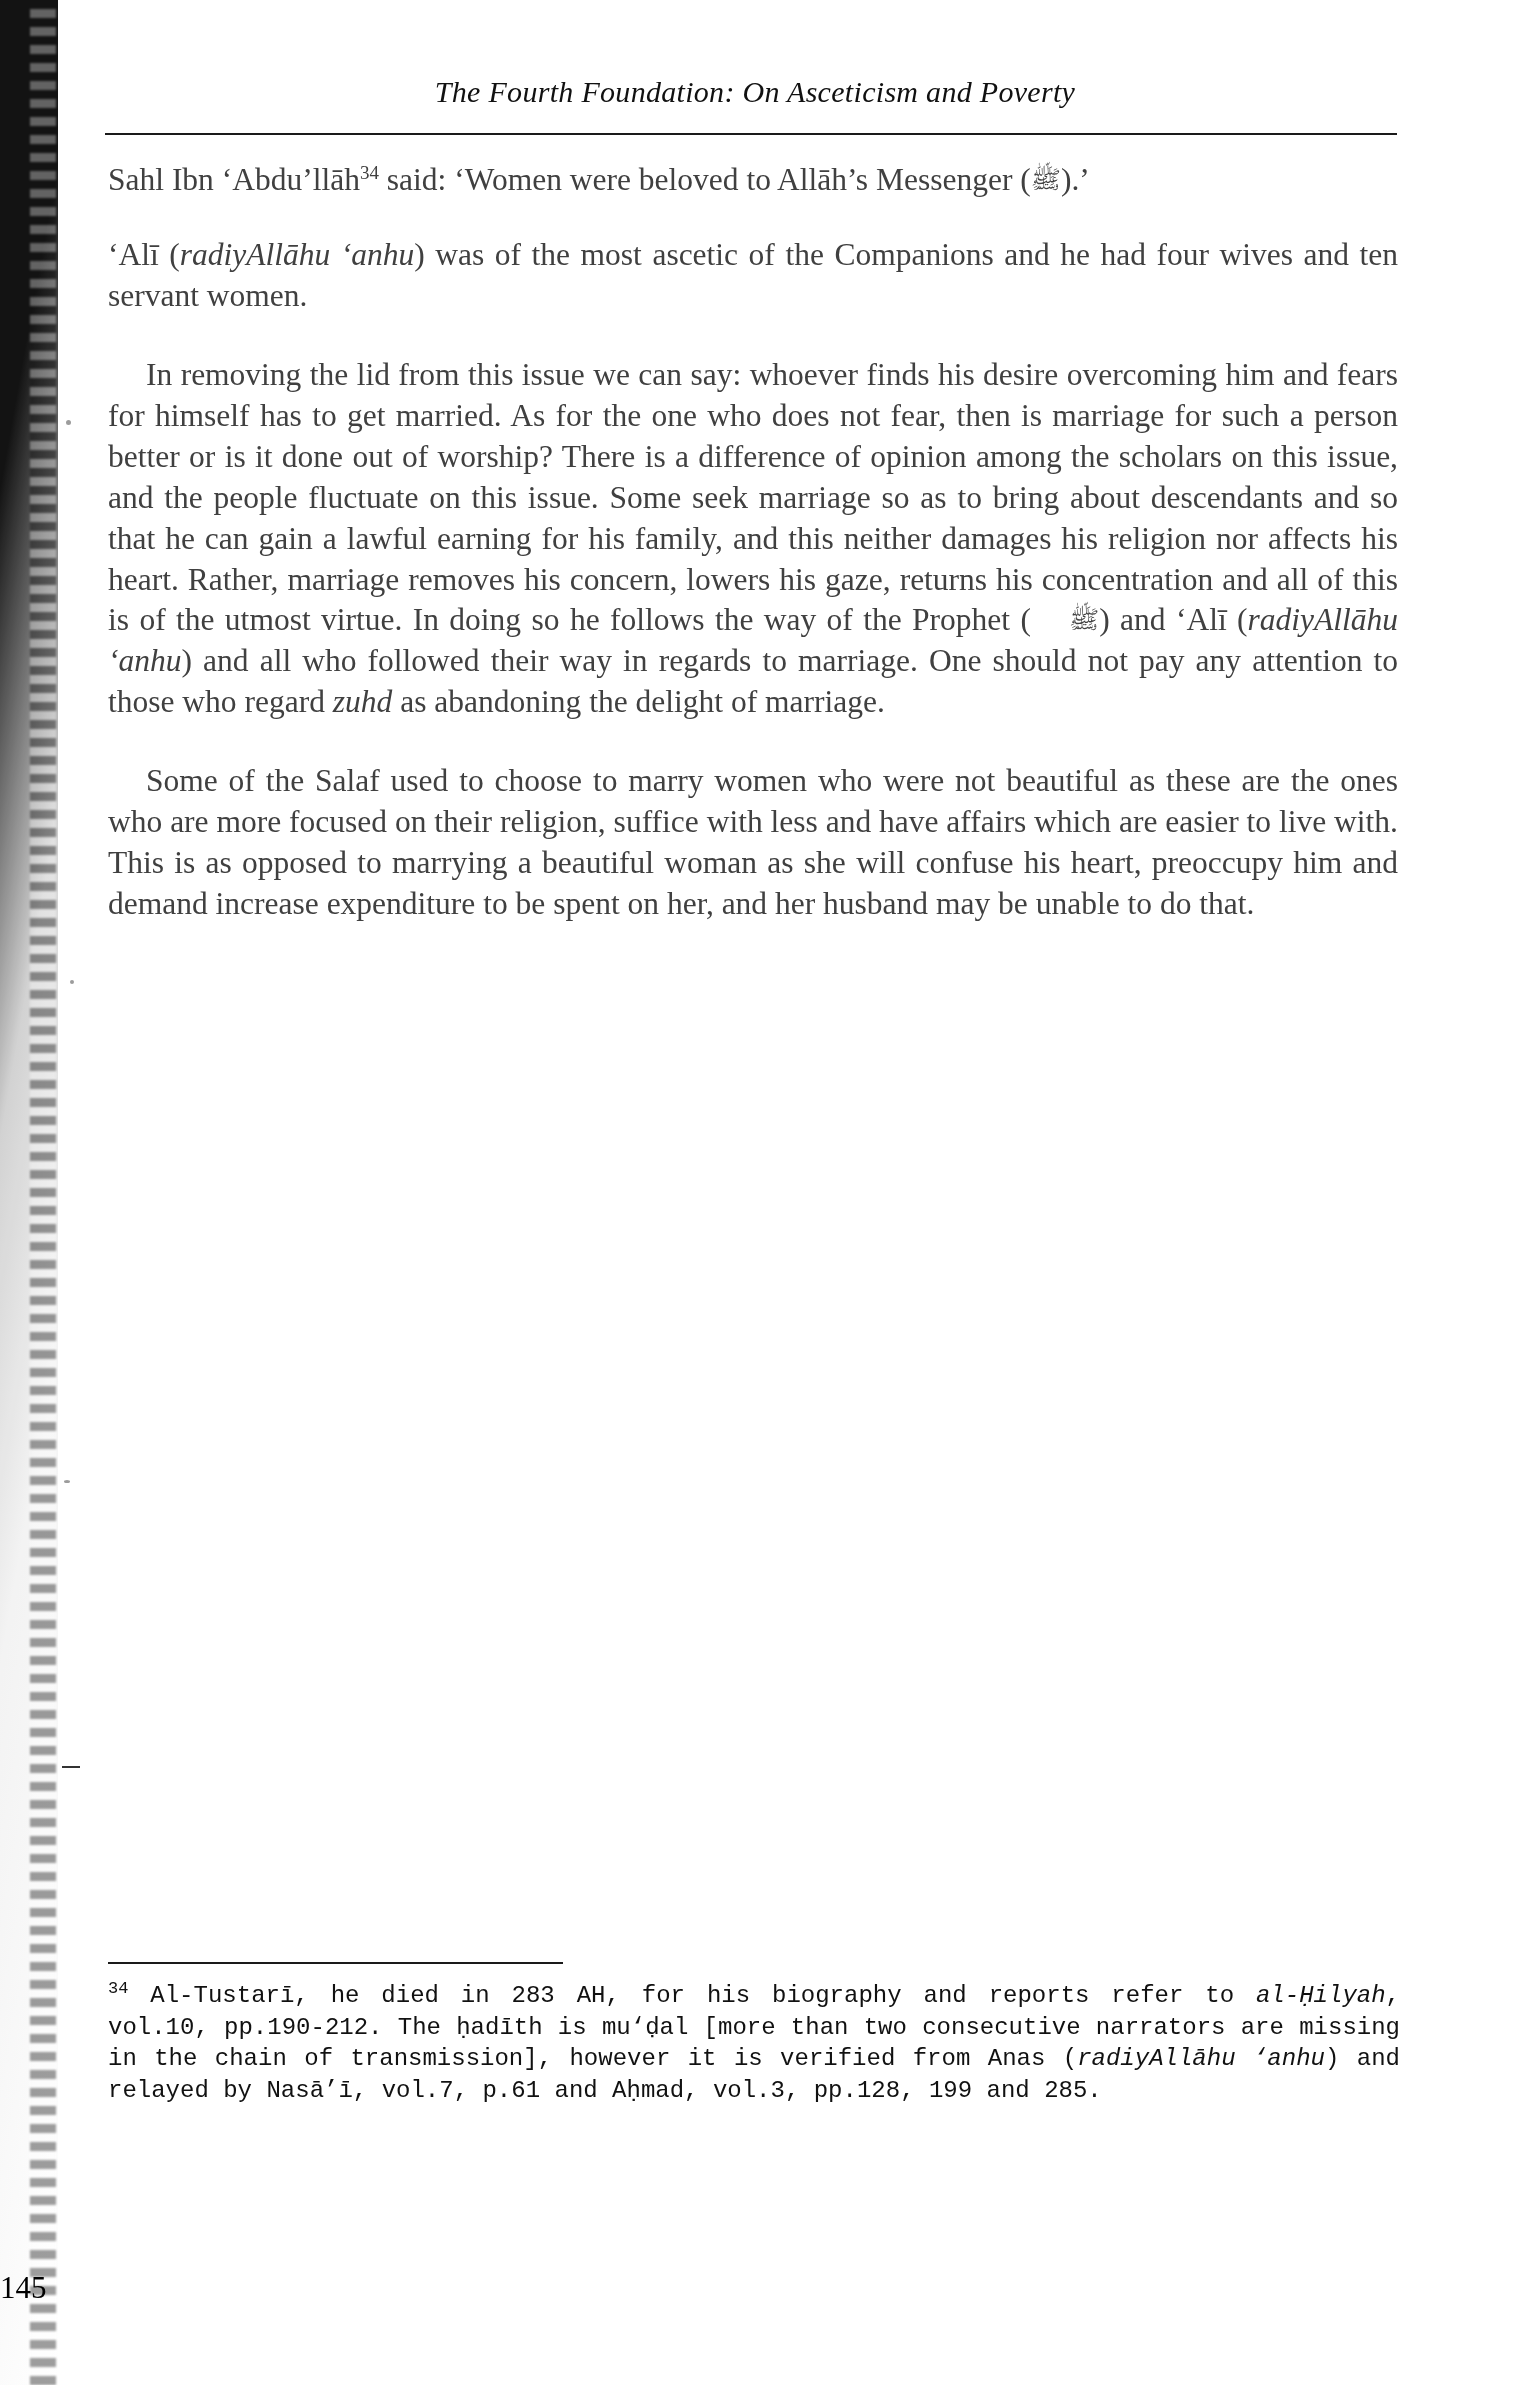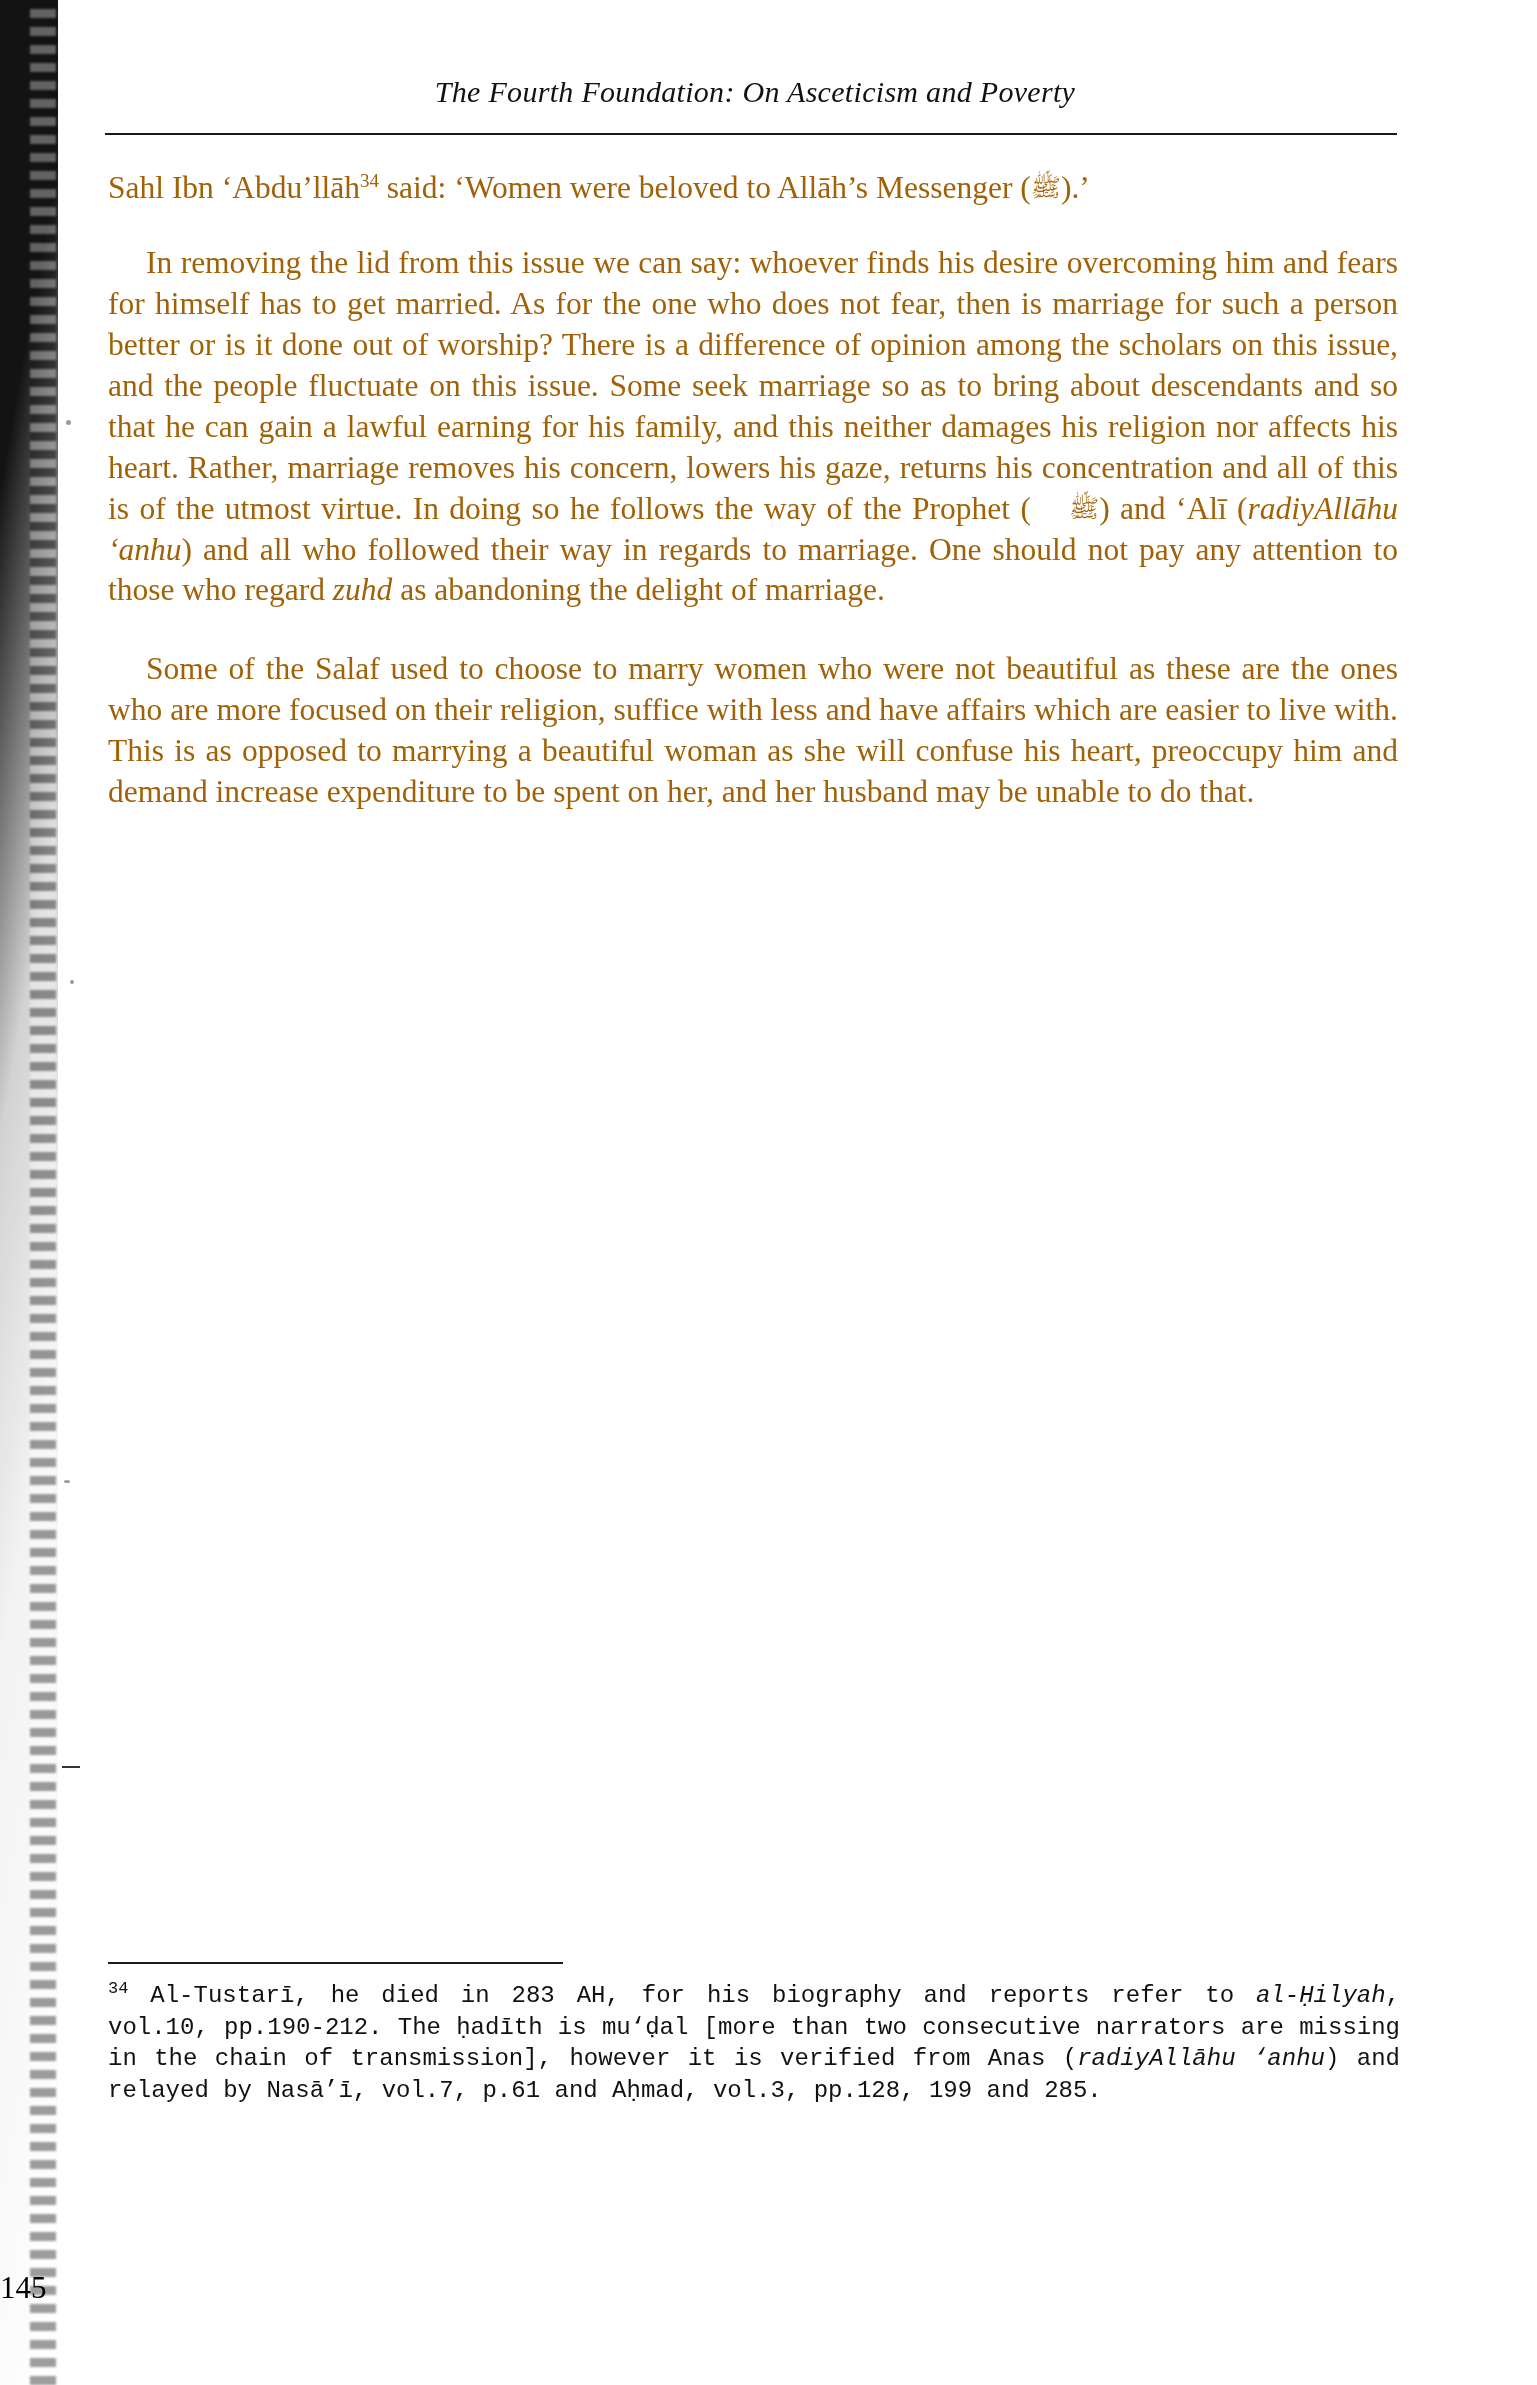--- a/index.html
+++ b/index.html
@@ -77,27 +77,27 @@
     height: 2px;
     background: #1a1a1a;
   }
   .body-col {
     position: absolute;
     top: 160px;
     left: 108px;
     width: 1290px;
   }
   p.para {
-    margin: 8px 0 38px 0;
+    margin: 0 0 38px 0;
     font-size: 31.5px;
     line-height: 1.30;
     text-align: justify;
     text-justify: inter-word;
     font-family: "Liberation Serif", serif;
-    color: #a16207;
+    color: #404040;
   }
   p.para.indent {
     text-indent: 38px;
   }
   p.para.tight {
     margin-bottom: 34px;
   }
   sup.fn {
     font-size: 19px;
     vertical-align: super;
@@ -171,20 +171,23 @@
 
     <div class="running-head">The Fourth Foundation: On Asceticism and Poverty</div>
     <div class="head-rule"></div>
 
     <div class="body-col">
 
       <p class="para tight">
         <span>Sahl Ibn ‘Abdu’llāh</span><sup class="fn">34</sup><span> said: ‘Women were beloved to Allāh’s Messenger (</span><span class="salla">ﷺ</span><span>).’</span>
       </p>
 
+      <p class="para">
+        <span>‘Alī (</span><i>radiyAllāhu ‘anhu</i><span>) was of the most ascetic of the Companions and he had four wives and ten servant women.</span>
+      </p>
 
 
       <p class="para indent">
         <span>In removing the lid from this issue we can say: whoever finds his desire overcoming him and fears for himself has to get married. As for the one who does not fear, then is marriage for such a person better or is it done out of worship? There is a difference of opinion among the scholars on this issue, and the people fluctuate on this issue. Some seek marriage so as to bring about descendants and so that he can gain a lawful earning for his family, and this neither damages his religion nor affects his heart. Rather, marriage removes his concern, lowers his gaze, returns his concentration and all of this is of the utmost virtue. In doing so he follows the way of the Prophet (</span><span class="salla">ﷺ</span><span>) and ‘Alī (</span><i>radiyAllāhu ‘anhu</i><span>) and all who followed their way in regards to marriage. One should not pay any attention to those who regard </span><i>zuhd</i><span> as abandoning the delight of marriage.</span>
       </p>
 
       <p class="para indent">
         <span>Some of the Salaf used to choose to marry women who were not beautiful as these are the ones who are more focused on their religion, suffice with less and have affairs which are easier to live with. This is as opposed to marrying a beautiful woman as she will confuse his heart, preoccupy him and demand increase expenditure to be spent on her, and her husband may be unable to do that.</span>
       </p>
 

